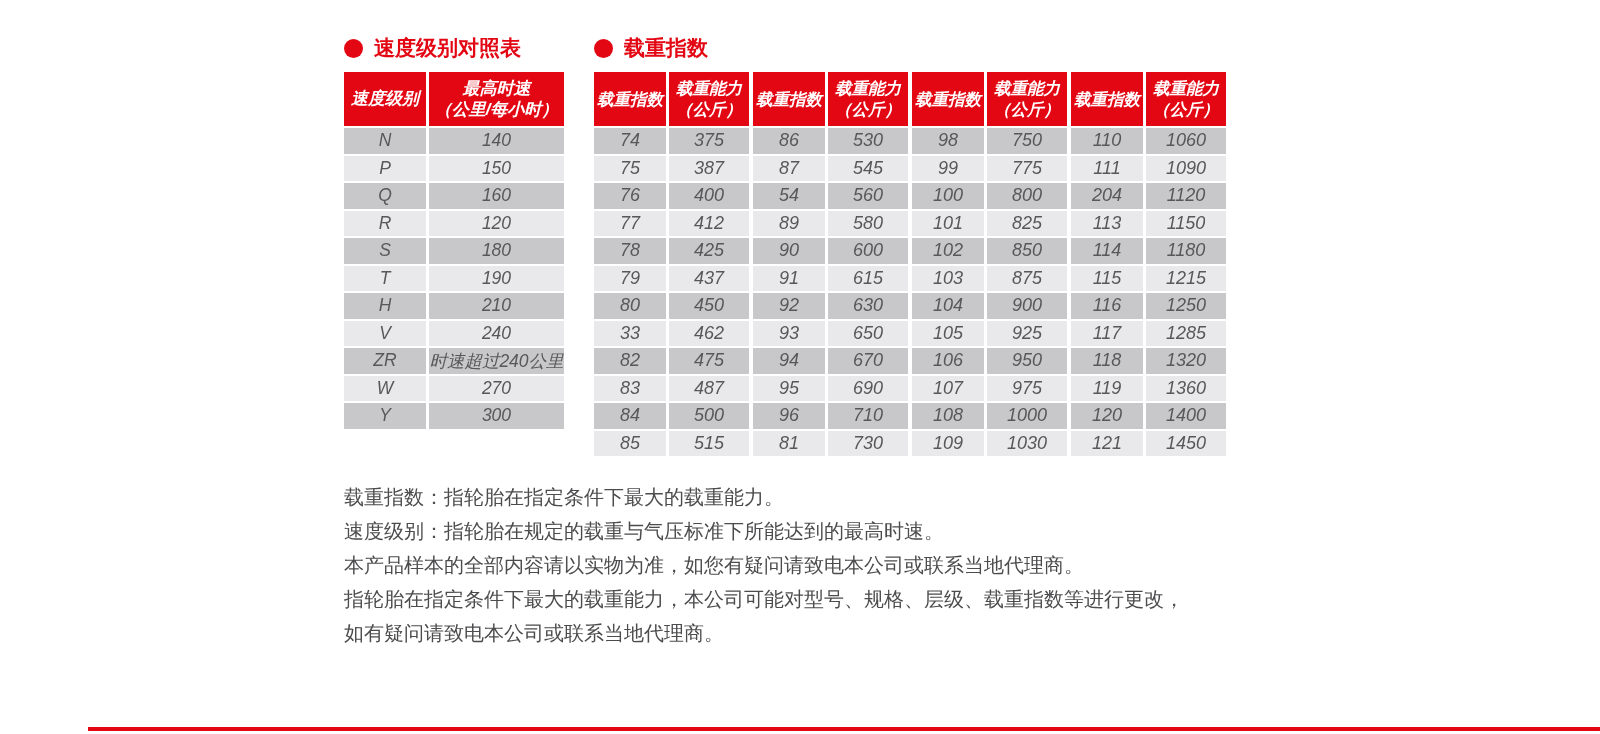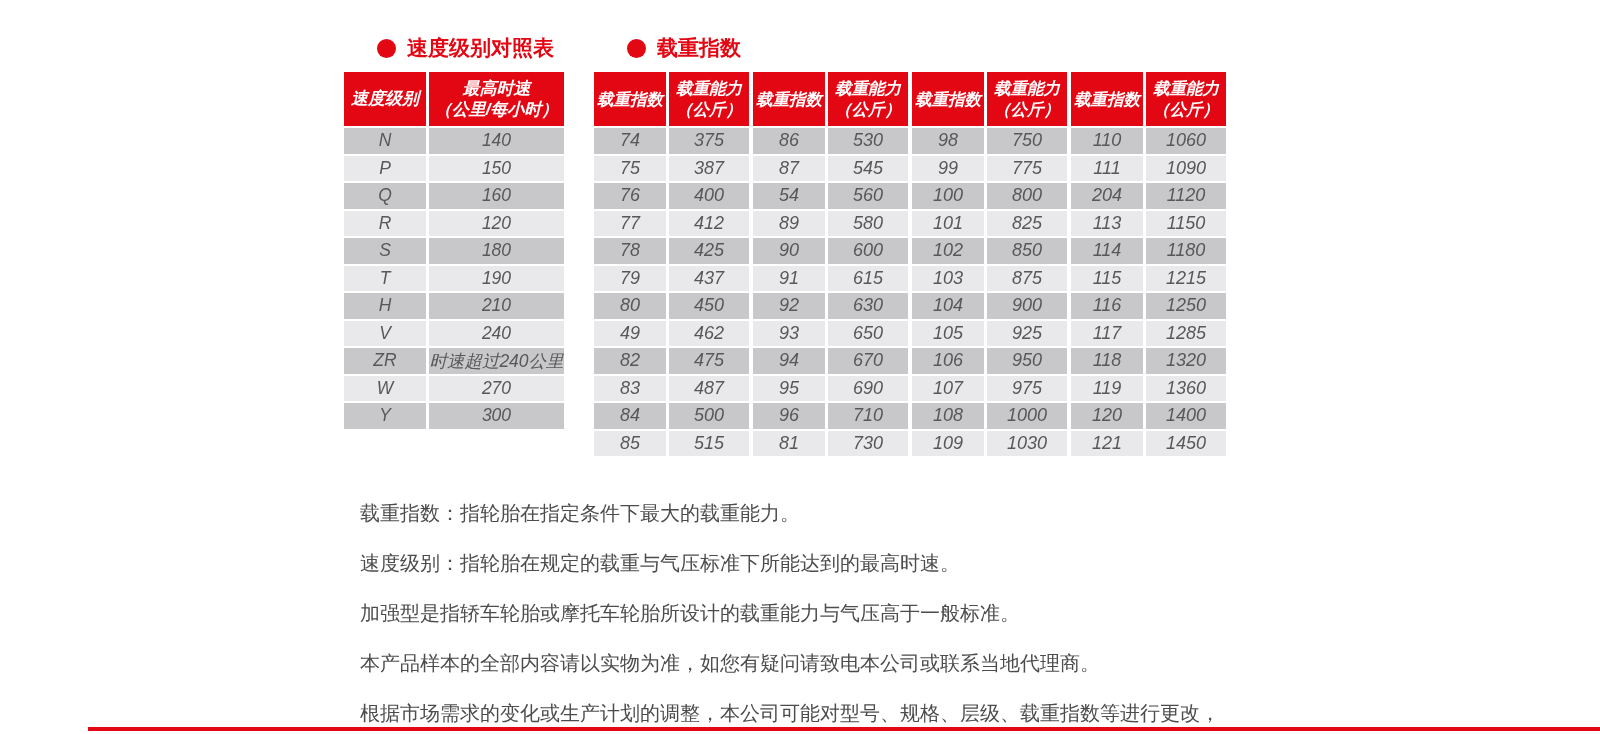--- a/index.html
+++ b/index.html
@@ -3,21 +3,21 @@
 <meta charset="utf-8">
 <style>
   html,body{margin:0;padding:0;}
   body{
     width:1600px;height:734px;background:#ffffff;position:relative;
     font-family:"Liberation Sans","DejaVu Sans",sans-serif;
     overflow:hidden;
   }
   .section-title{
     position:absolute;display:flex;align-items:center;gap:11px;
-    color:#e30613;font-size:21px;font-weight:bold;height:20px;margin-left:33px;
+    color:#e30613;font-size:21px;font-weight:bold;height:20px;
   }
   .bullet{width:19px;height:19px;border-radius:50%;background:#e30613;flex:0 0 auto;}
 
   table{border-collapse:separate;border-spacing:0;table-layout:fixed;font-style:italic;}
   th{
     background:#e30613;color:#ffffff;font-weight:bold;font-size:17px;
     height:54px;border-bottom:2px solid #ffffff;text-align:center;
     vertical-align:middle;line-height:1.25;padding:0;
   }
   td{
@@ -39,21 +39,21 @@
   #load-tables{position:absolute;left:594px;top:72px;display:flex;gap:4px;}
   .load-table{width:155px;}
   .load-table col.c1{width:75px;}
   .load-table col.c2{width:80px;}
   .load-table th{font-size:16.5px;}
 
   #notes{
     position:absolute;left:344px;top:480px;color:#4c4c4e;
     font-size:20px;line-height:34px;
   }
-  #notes p{margin:16px;padding:0;}
+  #notes p{margin:0;padding:0;}
 
   #bottom-rule{
     position:absolute;left:88px;top:727px;width:1512px;height:4px;
     background:#e30613;
   }
 </style>
 </head>
 <body>
 
 <div class="section-title" id="speed-title">
@@ -166,21 +166,21 @@
         </tr>
         <tr>
           <td>79</td>
           <td>437</td>
         </tr>
         <tr>
           <td>80</td>
           <td>450</td>
         </tr>
         <tr>
-          <td>49</td>
+          <td>33</td>
           <td>462</td>
         </tr>
         <tr>
           <td>82</td>
           <td>475</td>
         </tr>
         <tr>
           <td>83</td>
           <td>487</td>
         </tr>
@@ -390,19 +390,18 @@
           <td>121</td>
           <td>1450</td>
         </tr>
       </tbody>
   </table>
 </div>
 
 <div id="notes">
   <p>载重指数：指轮胎在指定条件下最大的载重能力。</p>
   <p>速度级别：指轮胎在规定的载重与气压标准下所能达到的最高时速。</p>
-  <p>加强型是指轿车轮胎或摩托车轮胎所设计的载重能力与气压高于一般标准。</p>
   <p>本产品样本的全部内容请以实物为准，如您有疑问请致电本公司或联系当地代理商。</p>
-  <p>根据市场需求的变化或生产计划的调整，本公司可能对型号、规格、层级、载重指数等进行更改，</p>
+  <p>指轮胎在指定条件下最大的载重能力，本公司可能对型号、规格、层级、载重指数等进行更改，</p>
   <p>如有疑问请致电本公司或联系当地代理商。</p>
 </div>
 
 <div id="bottom-rule"></div>
 
 </body></html>

